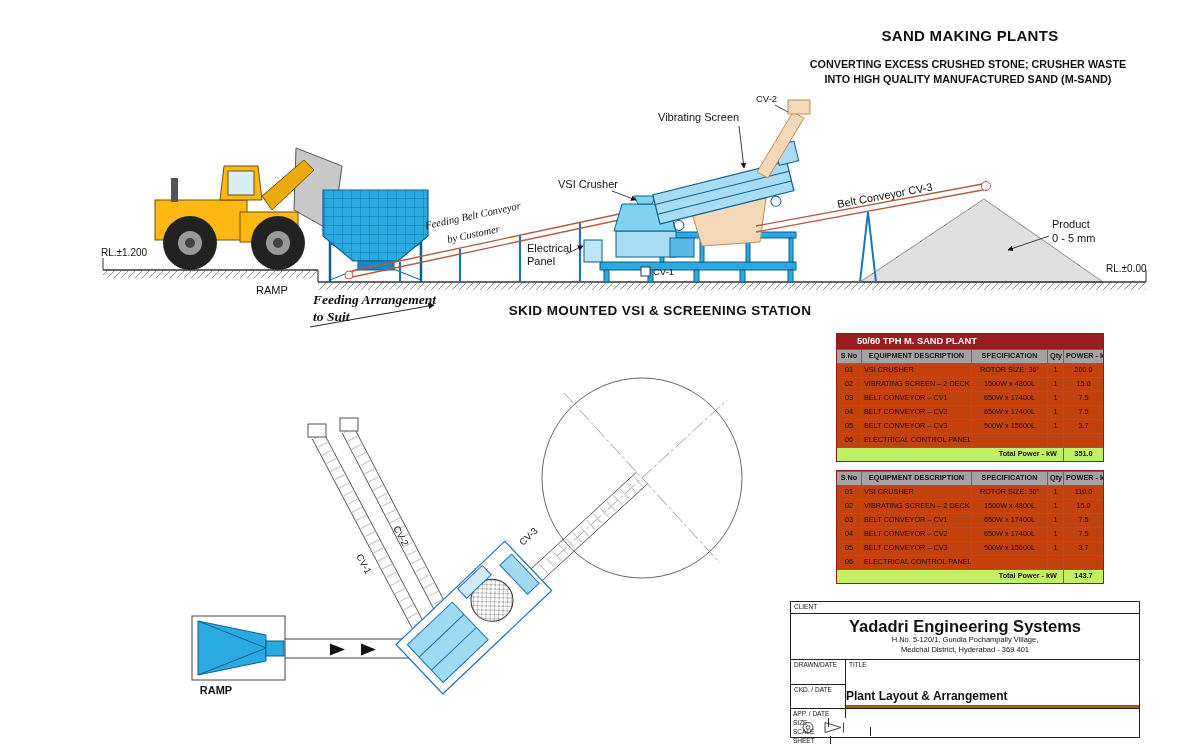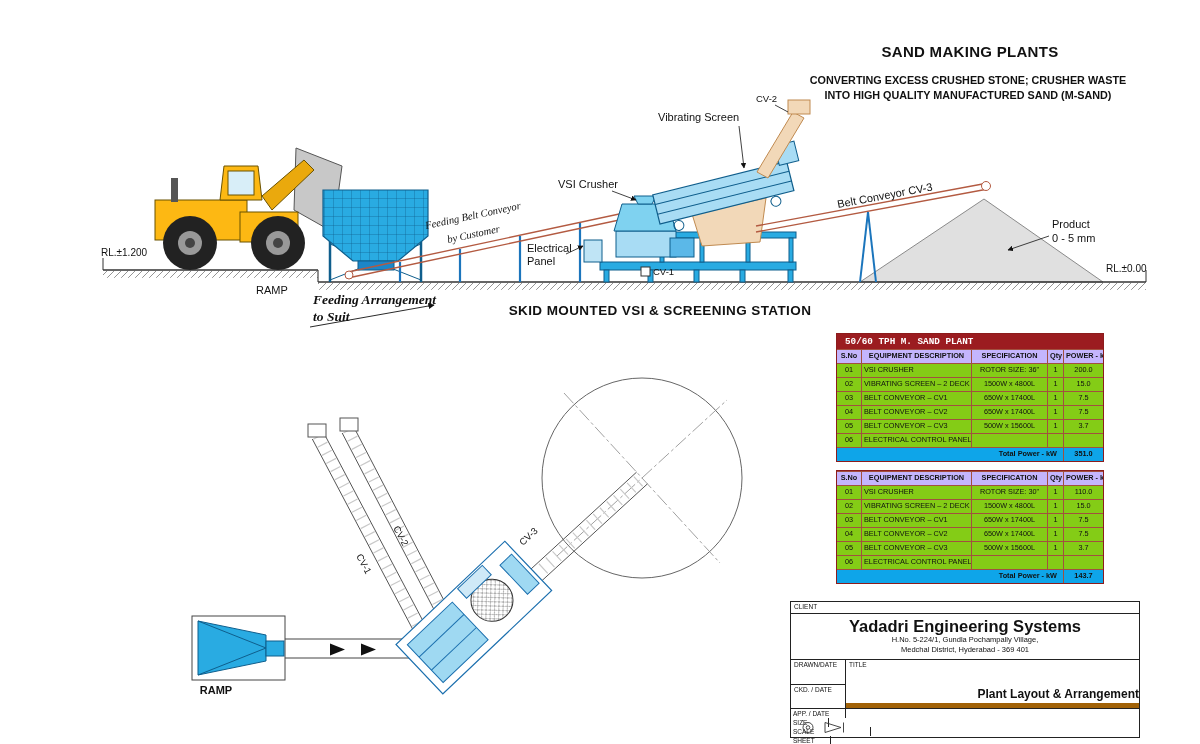--- a/index.html
+++ b/index.html
@@ -2,56 +2,56 @@
 <html><head>
 <meta charset="utf-8">
 <style>
   html,body{margin:0;padding:0;}
   body{
     width:1200px;height:744px;position:relative;background:#ffffff;
     font-family:"Liberation Sans", sans-serif;color:#111;overflow:hidden;
   }
   .drawing{position:absolute;left:0;top:0;}
   .main-title{position:absolute;left:795px;top:27px;width:350px;text-align:center;
-    font-size:15px;font-weight:bold;letter-spacing:.3px;margin-top:16px;}
+    font-size:15px;font-weight:bold;letter-spacing:.3px;}
   .main-sub{position:absolute;left:758px;top:57px;width:420px;text-align:center;
-    font-size:10.8px;font-weight:bold;line-height:1.35;margin-top:16px;}
+    font-size:10.8px;font-weight:bold;line-height:1.35;}
   .caption{position:absolute;left:420px;top:303px;width:480px;text-align:center;
     font-size:13.5px;font-weight:bold;letter-spacing:.4px;}
 
   
   .plant-table{position:absolute;left:836px;width:268px;background:#fff;
     border:1.4px solid #8c1c1c;box-sizing:border-box;}
   .pt-title{background:#9b1c20;color:#fff;font-weight:bold;font-size:9.3px;
-    height:15px;line-height:15px;padding:0 8px;font-family:Liberation Mono, monospace;}
+    height:15px;line-height:15px;padding:0 20px;}
   .pt-row{display:grid;grid-template-columns:24px 110px 76px 16px 1fr;
-    border-top:1px solid #a2503f;height:13px;line-height:12px;font-size:7.3px;background:#84cc16;}
+    border-top:1px solid #a2503f;height:13px;line-height:12px;font-size:7.3px;background:#c2410c;}
   .pt-row > div{border-left:1px solid #a2503f;padding:0 2px;overflow:hidden;
     white-space:nowrap;box-sizing:border-box;}
   .pt-row > div:first-child{border-left:none;}
-  .pt-head{background:#c4b5fd;font-weight:bold;}
-  .pt-total{background:#0ea5e9;font-weight:bold;grid-template-columns:226px 1fr;}
+  .pt-head{background:#a3a3a3;font-weight:bold;}
+  .pt-total{background:#bef264;font-weight:bold;grid-template-columns:226px 1fr;}
   .pt-total .lbl{text-align:right;padding-right:6px;}
   .c{text-align:center;}
 
   
   .titleblock{position:absolute;left:790px;top:601px;width:350px;height:137px;
     border:1.6px solid #222;box-sizing:border-box;background:#fff;font-size:6.5px;}
   .tb-client{height:12px;border-bottom:1px solid #222;padding:1px 3px;box-sizing:border-box;}
   .tb-company{height:46px;border-bottom:1px solid #222;text-align:center;
     padding-top:3px;box-sizing:border-box;}
   .tb-company-name{font-size:16.5px;font-weight:bold;line-height:1.1;}
   .tb-addr{font-size:7.5px;line-height:1.3;}
   .tb-mid{display:flex;height:49px;border-bottom:1px solid #222;box-sizing:border-box;}
   .tb-mid-left{width:55px;border-right:1px solid #222;display:flex;flex-direction:column;box-sizing:border-box;}
   .tb-mid-left .cell{flex:1;padding:1px 3px;border-bottom:1px solid #222;box-sizing:border-box;}
   .tb-mid-left .cell:last-child{border-bottom:none;}
   .tb-mid-right{flex:1;display:flex;flex-direction:column;}
-  .tb-title-row1{flex:1;position:relative;border-bottom:5px solid #a16207;display:flex;
-    align-items:flex-end;justify-content:flex-end;padding-bottom:2px;box-sizing:border-box;}
+  .tb-title-row1{flex:1;position:relative;border-bottom:3px solid #a16207;display:flex;
+    align-items:flex-end;justify-content:flex-start;padding-bottom:2px;box-sizing:border-box;}
   .tb-mini{position:absolute;top:1px;left:3px;font-size:6.5px;}
   .tb-title1{font-size:12px;font-weight:bold;}
   .tb-title-row2{flex:1;display:flex;align-items:center;justify-content:center;
     font-size:12.5px;font-weight:bold;}
   .tb-bottom{display:flex;height:27px;flex-direction:column;}
   .tb-bcell{border-right:1px solid #222;box-sizing:border-box;padding:1px 2px;position:relative;}
   .tb-bcell:last-child{border-right:none;flex:1;}
   .w55{width:55px}.w38{width:38px}.w80{width:80px}.w40{width:40px}.w92{width:92px}
   .tb-bval{position:absolute;bottom:3px;left:0;right:0;text-align:center;
     font-size:7.5px;font-weight:bold;white-space:nowrap;}
@@ -376,21 +376,21 @@
   <div class="pt-row pt-total">
     <div class="lbl">Total Power - kW</div>
     <div class="c">143.7</div>
   </div>
 </div>
 
 <div class="titleblock">
   <div class="tb-client">CLIENT</div>
   <div class="tb-company">
     <div class="tb-company-name">Yadadri Engineering Systems</div>
-    <div class="tb-addr">H.No. 5-224/1, Gundla Pochampally Village,</div>
+    <div class="tb-addr">H.No. 5-120/1, Gundla Pochampally Village,</div>
     <div class="tb-addr">Medchal District, Hyderabad - 369 401</div>
   </div>
   <div class="tb-mid">
     <div class="tb-mid-left">
       <div class="cell">DRAWN/DATE</div>
       <div class="cell">CKD. / DATE</div>
     </div>
     <div class="tb-mid-right">
       <div class="tb-title-row1">
         <span class="tb-mini">TITLE</span>

